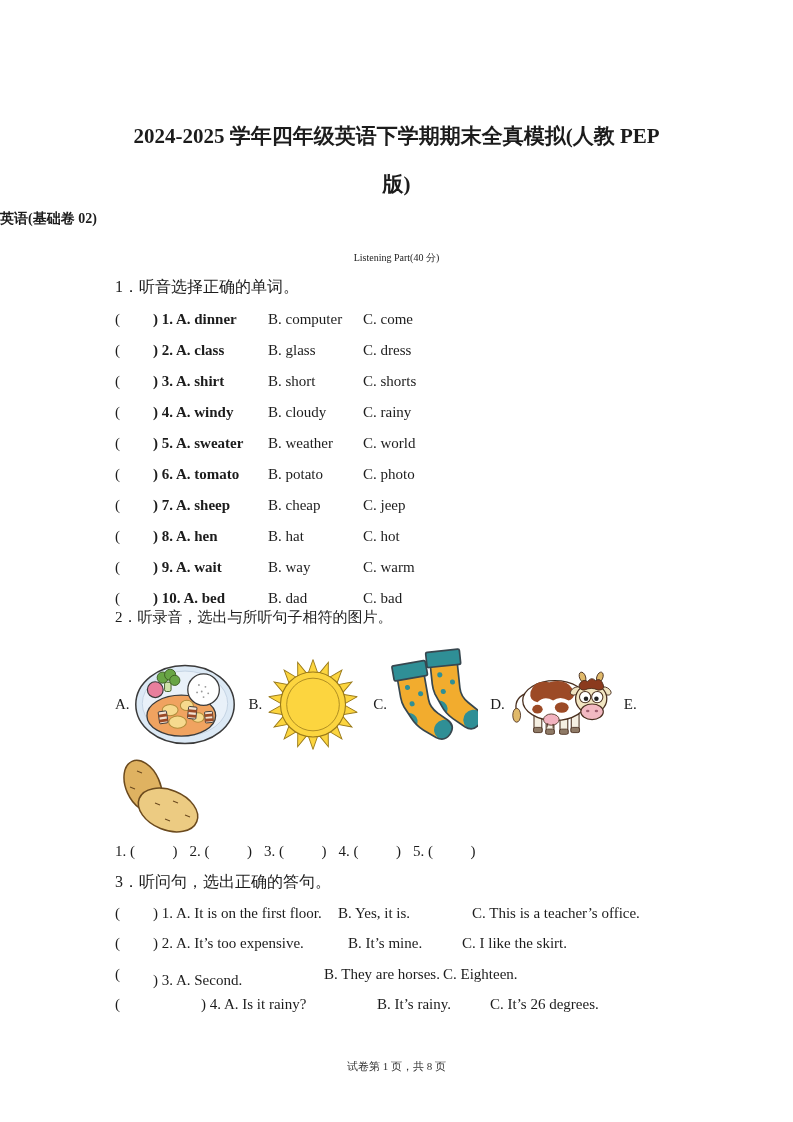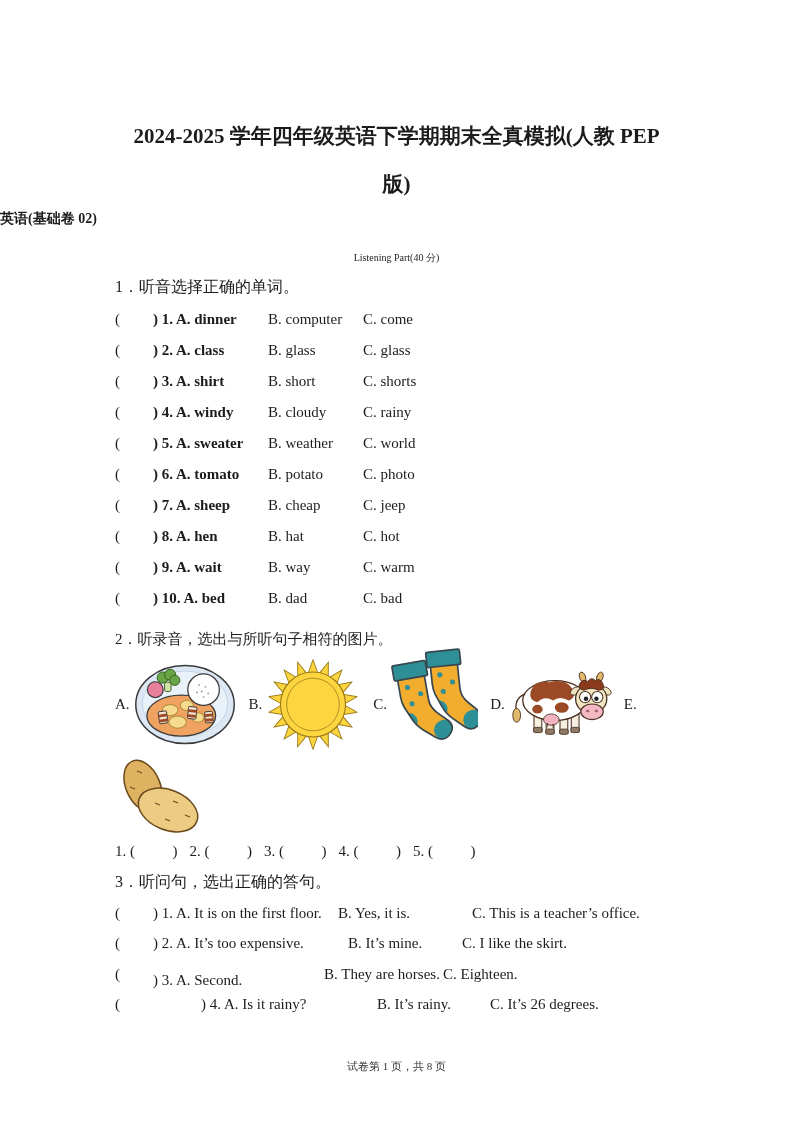--- a/index.html
+++ b/index.html
@@ -10,21 +10,21 @@
   .subtitle{position:absolute;top:203px;left:0;right:0;text-align:left;
             font-size:14px;font-weight:700;line-height:32px;}
   .part{position:absolute;top:247px;left:0;right:0;text-align:center;font-size:10px;line-height:22px;}
   .sec-heading{font-size:16px;line-height:20px;}
   .s1{position:absolute;top:277px;left:115px;right:40px;}
   .s1 .rows{margin-top:7px;}
   .qrow{display:flex;height:31px;font-size:15px;line-height:31px;white-space:nowrap;}
   .qrow .po{width:38px;flex:none;}
   .s1 .ca{width:115px;flex:none;font-weight:bold;}
   .s1 .cb{width:95px;flex:none;}
-  .s2h{position:absolute;top:629px;left:115px;font-size:15px;line-height:20px;}
+  .s2h{position:absolute;top:607px;left:115px;font-size:15px;line-height:20px;}
   .images-row{position:absolute;top:645px;left:115px;height:118px;display:flex;align-items:center;}
   .img-label{font-size:15px;flex:none;}
   .images-row svg{flex:none;margin:0 6px 0 3px;}
   .lab-m{margin-left:6px;}
   .potato-wrap{position:absolute;top:753px;left:113px;}
   .answers{position:absolute;top:839px;left:115px;display:flex;gap:12px;
            font-size:15px;line-height:24px;white-space:pre;}
   .s3{position:absolute;top:872px;left:115px;right:20px;}
   .s3 .rows{margin-top:6px;}
   .s3 .qrow{height:30.4px;line-height:30.4px;}
@@ -53,21 +53,21 @@
       <div class="qrow">
         <span class="po">(</span>
         <span class="ca"><span>) 1.</span> <span>A. dinner</span></span>
         <span class="cb">B. computer</span>
         <span class="cc">C. come</span>
       </div>
       <div class="qrow">
         <span class="po">(</span>
         <span class="ca"><span>) 2.</span> <span>A. class</span></span>
         <span class="cb">B. glass</span>
-        <span class="cc">C. glass</span>
+        <span class="cc">C. dress</span>
       </div>
       <div class="qrow">
         <span class="po">(</span>
         <span class="ca"><span>) 3.</span> <span>A. shirt</span></span>
         <span class="cb">B. short</span>
         <span class="cc">C. shorts</span>
       </div>
       <div class="qrow">
         <span class="po">(</span>
         <span class="ca"><span>) 4.</span> <span>A. windy</span></span>

